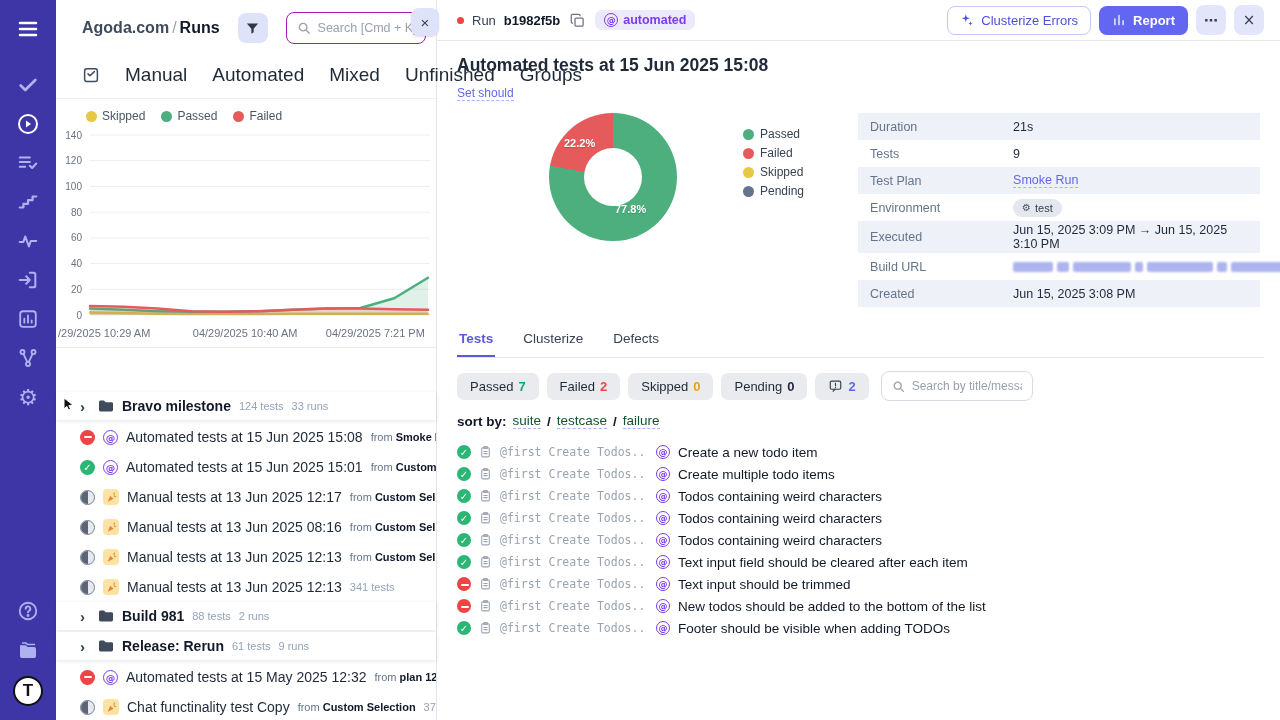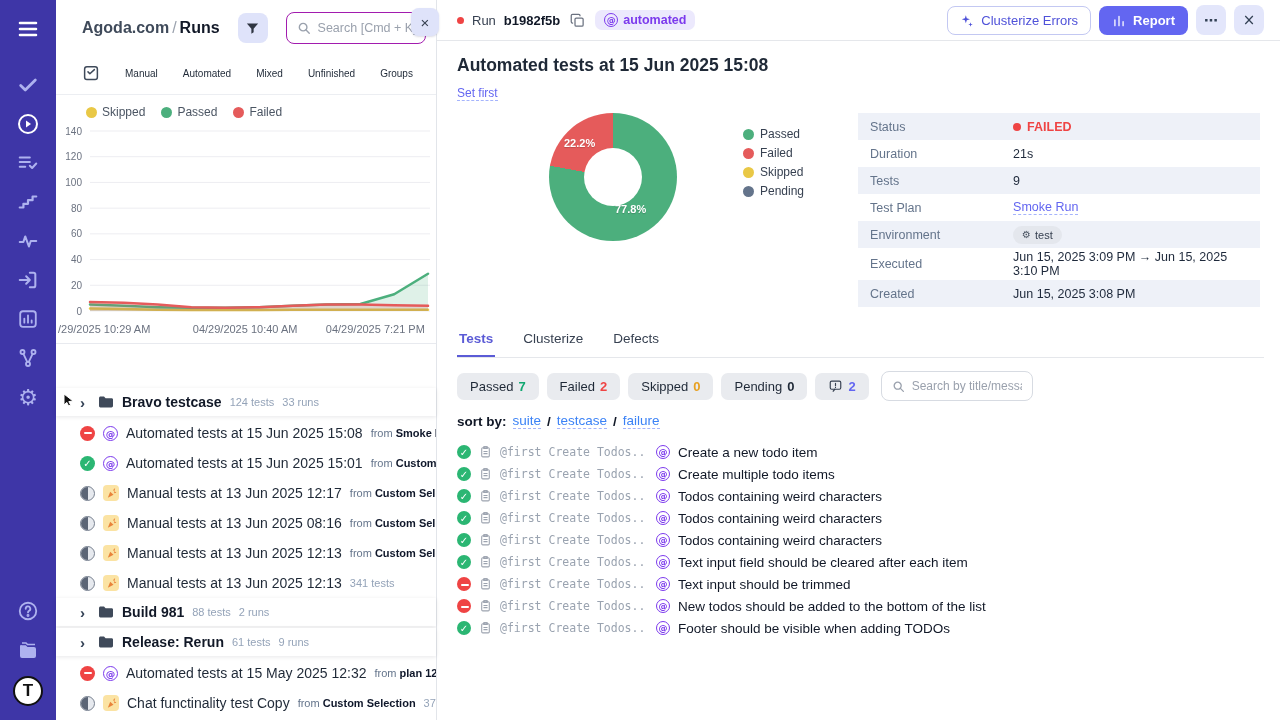--- a/index.html
+++ b/index.html
@@ -24,21 +24,21 @@
   .bc-sep{color:#9ca3af;font-weight:normal;margin:0 3px}
   .bc-section{color:#111827}
   .filter-btn{width:30px;height:30px;border:none;border-radius:8px;background:#dfe3fa;display:flex;align-items:center;justify-content:center;cursor:pointer;flex:none}
   .lp-search{display:flex;align-items:center;gap:7px;border:1px solid #a21caf;border-radius:8px;height:32px;padding:0 10px;flex:1;min-width:0;background:#fff}
   .lp-search input{border:none;outline:none;font-size:12.5px;color:#374151;width:100%;background:transparent;font-family:"Liberation Sans",sans-serif}
   .lp-search input::placeholder{color:#9aa1ad}
   .panel-close{position:absolute;top:8px;right:-3px;width:28px;height:28px;border:none;border-radius:8px;background:#dfe3fa;color:#374151;font-size:15px;cursor:pointer;z-index:6;box-shadow:0 1px 2px rgba(30,30,80,.15)}
   .panel-close::after{content:"×"}
   .lp-tabs{display:flex;align-items:center;gap:25px;padding:10px 10px 12px 26px;border-bottom:1px solid #eceef2}
   .lp-tabs-icon{color:#3f4a5a;display:flex}
-  .lp-tab{background:none;border:none;font-size:10px;color:#1f2937;cursor:pointer;font-family:"Liberation Sans",sans-serif}
+  .lp-tab{background:none;border:none;font-size:19px;color:#1f2937;cursor:pointer;font-family:"Liberation Sans",sans-serif}
 
   .lp-chart{border-bottom:1px solid #e8eaef;padding:10px 0 4px}
   .trend-legend{display:flex;gap:16px;padding-left:30px;margin-bottom:4px}
   .tl-item{display:flex;align-items:center;gap:5px;font-size:12px;color:#4b5563;cursor:pointer}
   .tl-dot{width:11px;height:11px;border-radius:50%}
   .tl-dot.yellow{background:#e9c846}.tl-dot.green{background:#4caf7d}.tl-dot.red{background:#e55b5b}
   .trend-plot{display:block}
   .trend-xlabels{position:relative;height:16px;font-size:11px;color:#6b7280;margin-top:2px}
   .trend-xlabels span{position:absolute;top:0;white-space:nowrap}
   .trend-xlabels span:nth-child(1){left:2px}
@@ -74,21 +74,21 @@
   .right-panel{flex:1;display:flex;flex-direction:column;min-width:0}
   .rp-topbar{height:41px;border-bottom:1px solid #e5e7eb;display:flex;align-items:center;justify-content:space-between;padding:0 16px 0 20px;flex:none}
   .rp-id-cluster{display:flex;align-items:center;gap:8px}
   .red-dot{width:7px;height:7px;border-radius:50%;background:#ef4444}
   .run-label{font-size:13px;color:#374151}
   .run-id{font-size:13px;font-weight:bold;color:#111827}
   .copy-btn{background:none;border:none;cursor:pointer;display:flex;color:#6b7280;padding:2px}
   .auto-badge{display:inline-flex;align-items:center;gap:5px;background:#ece9fd;color:#7c3aed;border-radius:7px;padding:3px 9px;font-size:12.5px;font-weight:600;cursor:pointer}
   .badge-at{width:14px;height:14px;border:1.3px solid #7c3aed;border-radius:50%;font-size:9px;font-weight:bold;display:flex;align-items:center;justify-content:center;font-family:"DejaVu Sans",sans-serif}
   .badge-at::after{content:"@"}
-  .rp-actions{display:flex;align-items:flex-end;gap:8px}
+  .rp-actions{display:flex;align-items:center;gap:8px}
   .btn-outline{display:flex;align-items:center;gap:7px;border:1px solid #c3c8f2;background:#fff;color:#4f52d9;font-size:13px;border-radius:8px;padding:6px 12px;cursor:pointer;font-family:"Liberation Sans",sans-serif}
   .btn-solid{display:flex;align-items:center;gap:7px;border:none;background:#6366f1;color:#fff;font-size:13px;font-weight:600;border-radius:8px;padding:7px 13px;cursor:pointer;font-family:"Liberation Sans",sans-serif}
   .btn-sq{width:30px;height:30px;border:none;border-radius:8px;background:#e3e6fb;color:#334155;cursor:pointer;font-size:14px;font-family:"DejaVu Sans",sans-serif}
   .btn-sq.more::after{content:"⋯";font-weight:bold}
   .btn-sq.close::after{content:"×";font-size:15px}
 
   .rp-body{flex:1;padding:14px 16px 0 20px;overflow:hidden}
   .rp-title{font-size:17.5px;font-weight:bold;color:#1f2937;margin-bottom:7px}
   .set-labels{font-size:12px;color:#6366f1;border-bottom:1px dashed #a5b4fc;cursor:pointer;display:inline-block;margin-bottom:8px}
 
@@ -127,21 +127,21 @@
   .filters-row{display:flex;align-items:center;gap:8px;margin-top:13px}
   .pill{display:flex;align-items:center;gap:5px;background:#e9ebef;border:none;border-radius:7px;padding:6px 13px;font-size:13px;color:#1f2937;cursor:pointer;font-family:"Liberation Sans",sans-serif}
   .pill .cnt{font-weight:600}
   .cnt.green{color:#10a871}.cnt.red{color:#ef4444}.cnt.orange{color:#e8a020}.cnt.dark{color:#1f2937}.cnt.purple{color:#6366f1}
   .test-search{display:flex;align-items:center;gap:7px;border:1px solid #d7dbe2;border-radius:8px;height:30px;padding:0 10px;width:152px;margin-left:4px;background:#fff}
   .test-search input{border:none;outline:none;font-size:12px;color:#374151;width:100%;background:transparent;font-family:"Liberation Sans",sans-serif}
   .test-search input::placeholder{color:#9aa1ad}
 
   .sort-row{display:flex;align-items:center;gap:6px;margin-top:12px;font-size:13.5px}
   .sort-label{font-weight:bold;color:#111827}
-  .sort-link{color:#3b82f6;border-bottom:1px dashed #a5b4fc;cursor:pointer}
+  .sort-link{color:#14532d;border-bottom:1px dashed #a5b4fc;cursor:pointer}
   .sort-sep{color:#111827;font-weight:bold}
 
   .tests-list{margin-top:12px}
   .test-row{display:flex;align-items:center;gap:8px;height:22px;cursor:pointer;white-space:nowrap}
   .test-row .st{width:14px;height:14px}
   .clip-ic{display:flex;color:#9ca3af;flex:none}
   .t-suite{font-family:"DejaVu Sans Mono",monospace;font-size:11.5px;color:#9aa3b0;width:148px;flex:none;overflow:hidden}
   .t-at{width:14px;height:14px;border:1.3px solid #7c3aed;border-radius:50%;color:#7c3aed;font-size:9px;font-weight:bold;display:flex;align-items:center;justify-content:center;flex:none;font-family:"DejaVu Sans",sans-serif}
   .t-at::after{content:"@"}
   .t-title{font-size:13.5px;color:#111827}
@@ -321,21 +321,21 @@
               <path d="M2 1l0 11 2.8-2.6L6.6 13l2-1-1.8-3.4L11 8z" fill="#111" stroke="#fff" stroke-width="1"></path>
             </svg>
           </span>
           <span class="chev"></span>
           <span class="folder-ic">
             <svg width="16" height="14" viewBox="0 0 16 14" fill="#3f4a5a">
               <path d="M1 3.2C1 2.3 1.7 1.6 2.6 1.6H6l1.6 1.6h6.1c.7 0 1.3.6 1.3 1.3v6.3c0 .9-.7 1.6-1.6 1.6h-11C1.7 12.4 1 11.7 1 10.8z"></path>
             </svg>
           </span>
 
-          <span class="run-name">Bravo testcase</span>
+          <span class="run-name">Bravo milestone</span>
 
           <span class="run-stat">124 tests</span>
           <span class="run-stat">33 runs</span>
         </div>
 
         <div class="run-row">
 
           <span class="st failed"></span>
           <span class="kind-auto"></span>
 
@@ -509,21 +509,21 @@
             </span>
           <span>Report</span>
         </button>
         <button class="btn-sq more"></button>
         <button class="btn-sq close"></button>
       </div>
     </header>
 
     <div class="rp-body">
       <h1 class="rp-title">Automated tests at 15 Jun 2025 15:08</h1>
-      <a class="set-labels">Set first</a>
+      <a class="set-labels">Set should</a>
 
       <div class="overview">
         <div class="donut-wrap">
           <div class="donut" id="donut" style="background: conic-gradient(rgb(76, 175, 125) 0%, rgb(76, 175, 125) 77.8%, rgb(229, 91, 91) 77.8%, rgb(229, 91, 91) 100%);"></div>
           <span class="donut-label failed">22.2%</span>
           <span class="donut-label passed">77.8%</span>
         </div>
         <div class="donut-legend">
 
             <div class="dl-item">
@@ -542,30 +542,20 @@
             </div>
 
             <div class="dl-item">
               <span class="dl-dot gray"></span>
               <span>Pending</span>
             </div>
           </div>
 
         <div class="details">
 
-            <div class="detail-row">
-              <div class="d-label">Status</div>
-              <div class="d-value">
-                <span class="status-failed">
-                  <span class="dot"></span>
-                  <span>FAILED</span>
-                </span>
-
-              </div>
-            </div>
 
             <div class="detail-row">
               <div class="d-label">Duration</div>
               <div class="d-value">
 
                 <span>21s</span>
 
               </div>
             </div>
 
@@ -601,20 +591,35 @@
 
             <div class="detail-row">
               <div class="d-label">Executed</div>
               <div class="d-value">
 
                 <span>Jun 15, 2025 3:09 PM → Jun 15, 2025 3:10 PM</span>
 
               </div>
             </div>
 
+            <div class="detail-row">
+              <div class="d-label">Build URL</div>
+              <div class="d-value">
+
+                <span class="redacted">
+                  <i></i>
+                  <i></i>
+                  <i></i>
+                  <i></i>
+                  <i></i>
+                  <i></i>
+                  <i></i>
+                </span>
+              </div>
+            </div>
 
             <div class="detail-row">
               <div class="d-label">Created</div>
               <div class="d-value">
 
                 <span>Jun 15, 2025 3:08 PM</span>
 
               </div>
             </div>
           </div>

